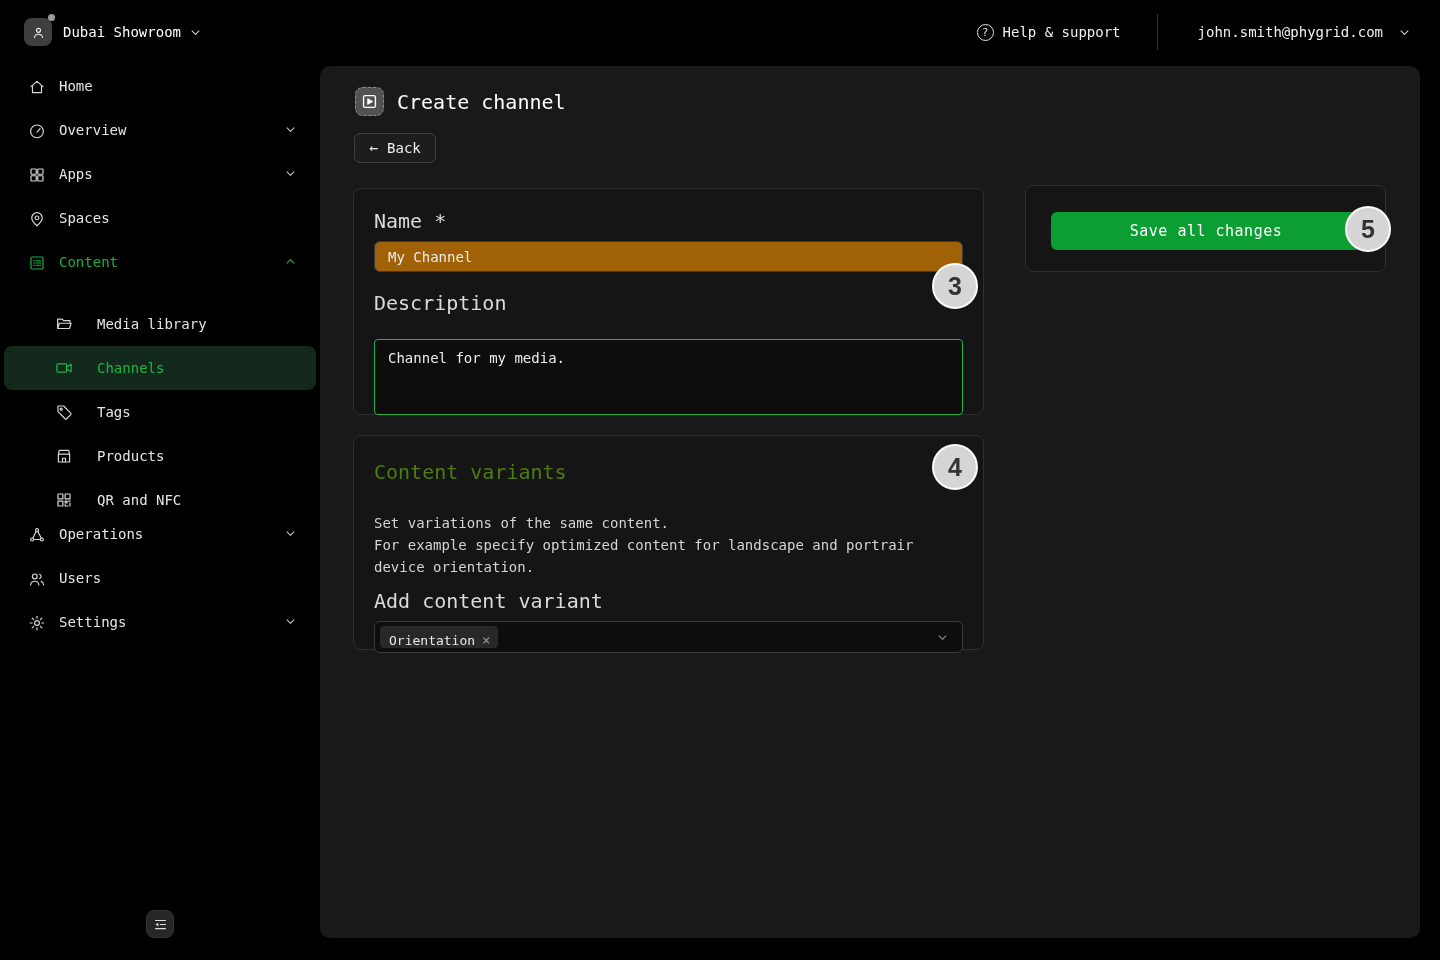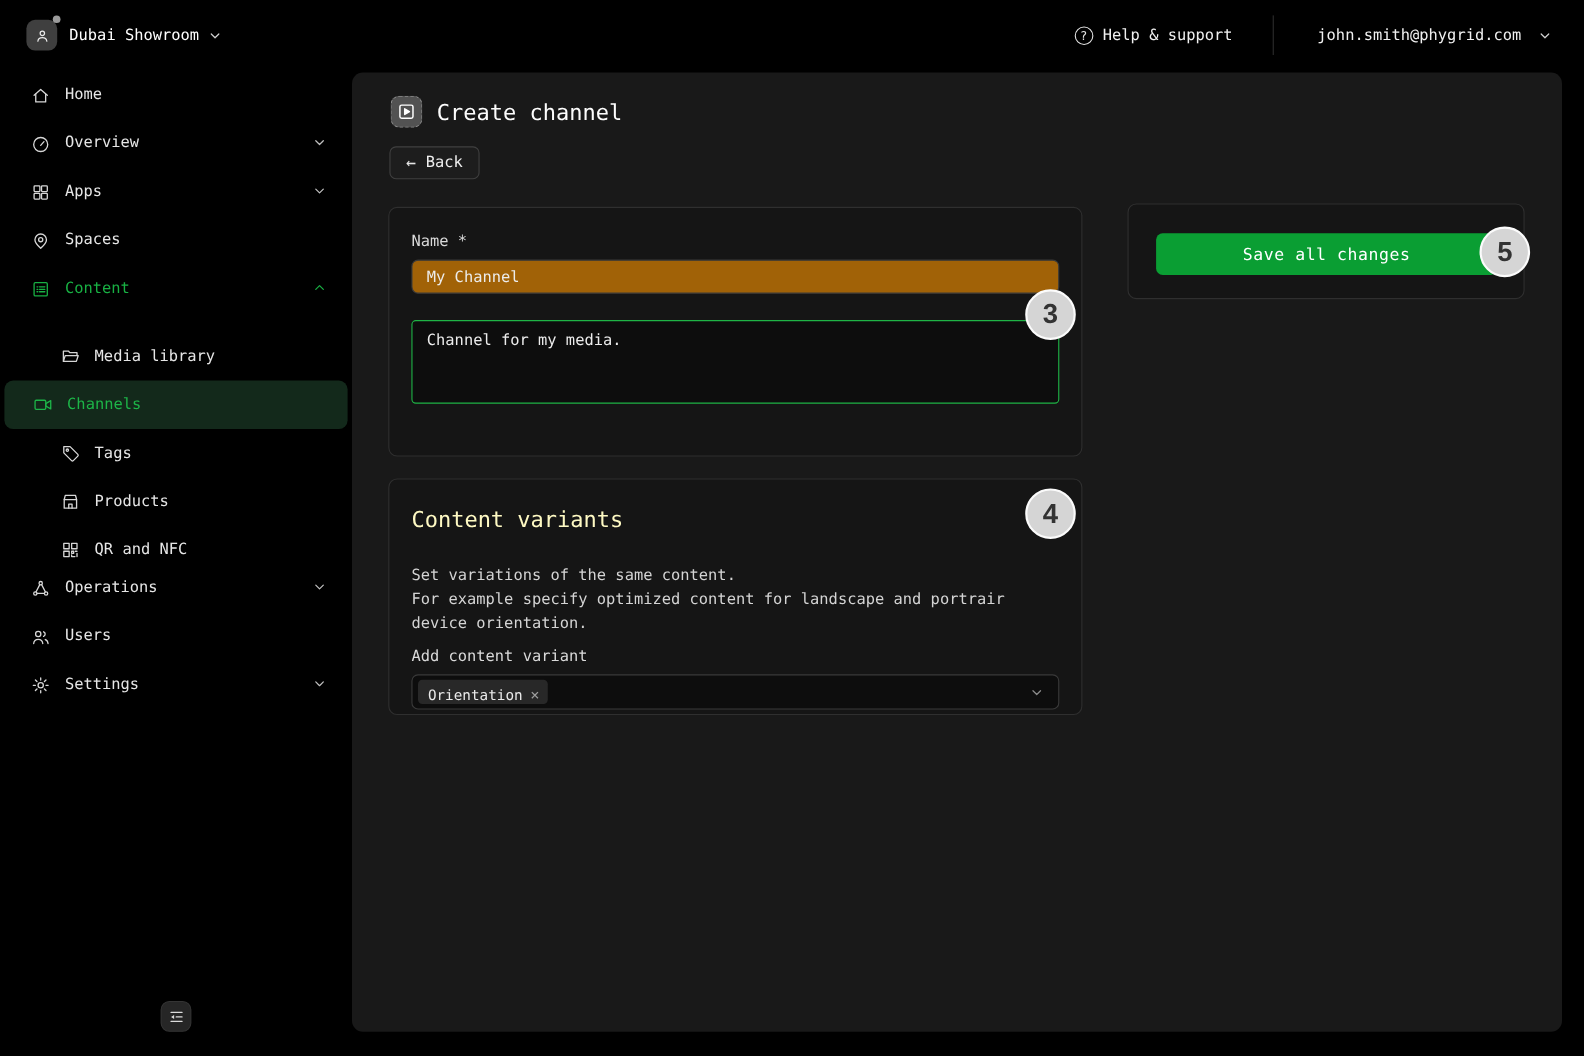--- a/index.html
+++ b/index.html
@@ -32,24 +32,24 @@
   .user-item { display:flex; align-items:center; gap:14px; cursor:pointer; font-size:14px; color:#f0f0f0; }
 
   
   .sidebar { position:fixed; top:64px; left:0; bottom:0; width:320px; padding-top:14px; }
   .nav-item { height:44px; display:flex; gap:13px;
               padding:0 22px 0 28px; font-size:14px; color:#e6e6e6; cursor:pointer; }
   .nav-item .mi { color:#d6d6d6; }
   .nav-item .chevron { margin-left:auto; color:#c0c0c0; }
   .nav-item.green, .nav-item.green .mi, .nav-item.green .chevron { color:#18b043; }
   .submenu { margin:4px 0; }
-  .subitem { height:44px; display:flex; align-items:center; gap:13px;
+  .subitem { height:44px; display:flex; align-items:center; gap:24px;
              padding:0 22px 0 55px; font-size:14px; color:#e6e6e6; cursor:pointer; }
   .subitem .mi { color:#d6d6d6; }
-  .subitem.selected { background:#13291b; border-radius:8px; margin:0 4px; padding-left:26px; }
+  .subitem.selected { background:#13291b; border-radius:8px; margin:0 4px; padding-left:51px; }
   .subitem.selected, .subitem.selected .mi { color:#1db548; }
   .collapse-btn { position:absolute; bottom:22px; left:50%; transform:translateX(-50%);
                   width:28px; height:28px; border-radius:8px; background:#262626;
                   display:flex; align-items:center; justify-content:center;
                   color:#dcdcdc; cursor:pointer; border:1px solid #343434; }
 
   
   .main-panel { position:absolute; left:320px; top:66px; width:1100px; height:872px;
                 background:#191919; border-radius:10px; }
   .panel-header { display:flex; align-items:center; gap:13px; padding:21px 0 0 35px; }
@@ -63,31 +63,31 @@
               border-radius:6px; color:#efefef; font-size:14px; cursor:pointer;
               font-family:"DejaVu Sans Mono", monospace; }
   .back-arrow { font-size:15px; color:#e6e6e6; }
 
   .card { position:absolute; background:#151515; border:1px solid #2f2f2f;
           border-radius:8px; }
   .card-form     { left:33px;  top:122px; width:631px; height:227px; padding:20px; }
   .card-variants { left:33px;  top:369px; width:631px; height:215px; padding:20px; }
   .card-save     { left:705px; top:119px; width:361px; height:87px;  padding:26px 24px 23px 25px; }
 
-  .field-label { font-size:14px; color:#dadada; }
+  .field-label { font-size:20px; color:#dadada; }
   .lbl-desc { display:block; margin-top:19px; }
   .text-input { margin-top:8px; width:100%; height:31px; background:#a16207;
                 border:1px solid #3a3a3a; border-radius:6px; color:#ececec;
                 font:14px "DejaVu Sans Mono", monospace; padding:0 13px; outline:none; }
   .desc-area { margin-top:24px; width:100%; height:76px; background:#0d0d0d;
                border:1px solid #1fb446; border-radius:4px; color:#ececec;
                font:14px "DejaVu Sans Mono", monospace; padding:8px 13px;
                resize:none; outline:none; line-height:20px; }
 
-  .variants-title { font-size:20px; font-weight:500; color:#fef9c3; margin-top:4px; }
+  .variants-title { font-size:20px; font-weight:500; color:#4d7c0f; margin-top:4px; }
   .variants-desc { margin-top:28px; font-size:14px; line-height:22px; color:#d4d4d4;
                    white-space:pre-line; }
   .add-label { display:block; margin-top:11px; }
   .select-box { margin-top:8px; height:32px; background:#0d0d0d; border:1px solid #3a3a3a;
                 border-radius:6px; display:flex; align-items:center; padding:0 12px 0 5px;
                 cursor:pointer; }
   .chip { display:inline-flex; align-items:flex-end; gap:7px; height:22px; background:#282828;
           border-radius:4px; padding:0 7px 0 9px; font-size:13px; color:#eaeaea; }
   .chip-x { color:#9d9d9d; font-size:14px; cursor:pointer; }
   .select-chevron { margin-left:auto; color:#8b8b8b; }
@@ -293,20 +293,21 @@
 
   <button class="back-btn">
     <span class="back-arrow">←</span>
     <span>Back</span>
   </button>
 
   
   <div class="card card-form">
     <label class="field-label">Name *</label>
     <input class="text-input" type="text" value="My Channel" style="">
+    <label class="field-label lbl-desc">Description</label>
     <textarea class="desc-area" style="">Channel for my media.</textarea>
     <div class="step-badge badge-3">3</div>
   </div>
 
   
   <div class="card card-variants">
     <div class="variants-title">Content variants</div>
     <div class="variants-desc">Set variations of the same content.
 For example specify optimized content for landscape and portrair
 device orientation.</div>

